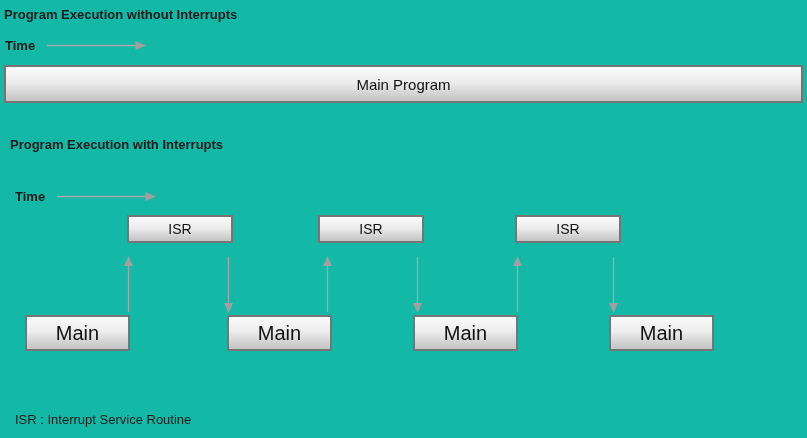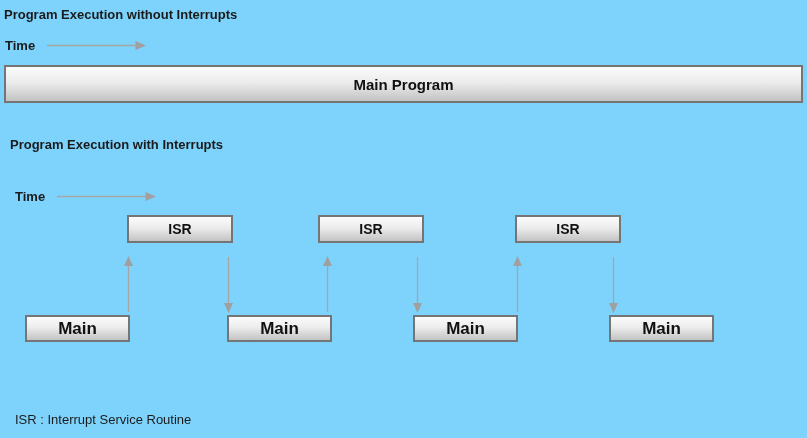--- a/index.html
+++ b/index.html
@@ -4,21 +4,21 @@
 <style>
   html, body {
     margin: 0;
     padding: 0;
     background: #ffffff;
   }
   #canvas {
     position: relative;
     width: 807px;
     height: 438px;
-    background: #7dd3fc;
+    background: #14b8a6;
     font-family: "Liberation Sans", sans-serif;
     color: #161616;
     overflow: hidden;
   }
   .title {
     position: absolute;
     font-size: 13px;
     font-weight: bold;
     color: #1b1b1b;
     white-space: nowrap;
@@ -32,37 +32,37 @@
     text-align: right;
   }
   .gbox {
     position: absolute;
     box-sizing: border-box;
     border: 2px solid #757575;
     background: linear-gradient(180deg, #fbfbfb 0%, #ececec 45%, #c3c3c3 100%);
     display: flex;
     align-items: center;
     justify-content: center;
-    font-weight: bold;
+    font-weight: normal;
     color: #111111;
   }
   #main-program-box {
     left: 4px; top: 65px;
     width: 799px; height: 38px;
     font-size: 15px;
   }
   .isr-box {
     top: 215px;
     width: 106px; height: 28px;
     font-size: 14px;
   }
   .main-box {
     top: 315px;
-    width: 105px; height: 27px;
-    font-size: 17px;
+    width: 105px; height: 36px;
+    font-size: 20px;
   }
   #isr-1 { left: 127px; }
   #isr-2 { left: 318px; }
   #isr-3 { left: 515px; }
   #main-1 { left: 25px; }
   #main-2 { left: 227px; }
   #main-3 { left: 413px; }
   #main-4 { left: 609px; }
   #arrow-layer {
     position: absolute;

